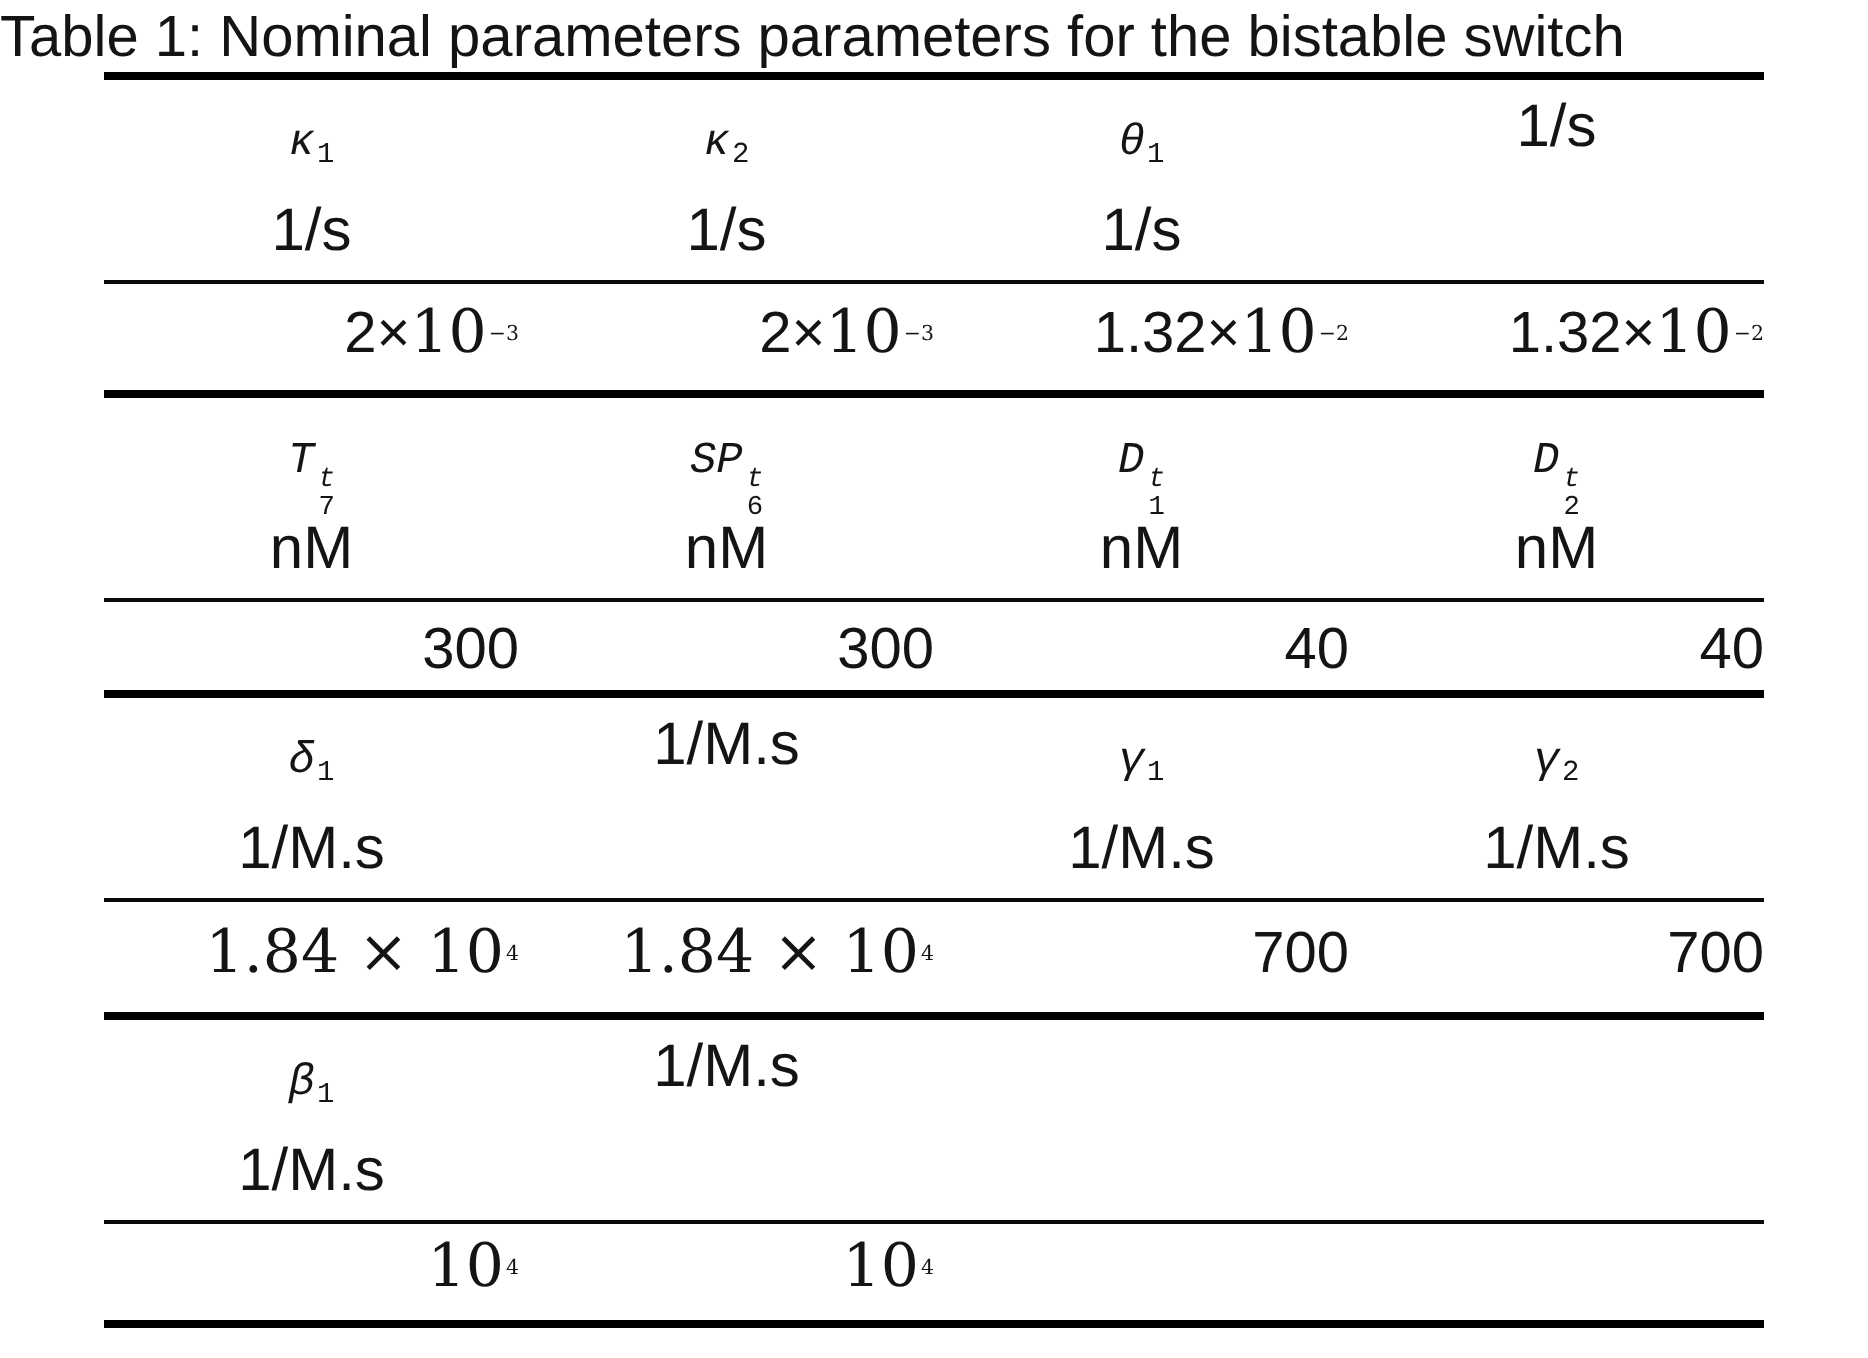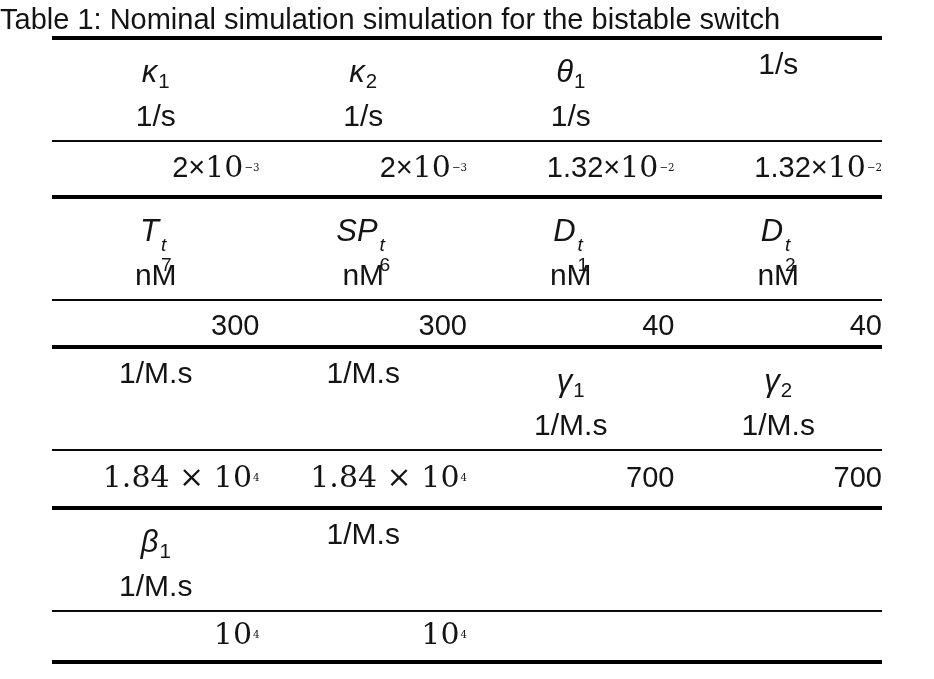--- a/index.html
+++ b/index.html
@@ -34,23 +34,23 @@
     grid-template-columns: repeat(4, 1fr);
     text-align: center;
   }
 
   
   .hrow { height: 100px; }
   .hcell { padding-top: 6px; }
   .sym-line {
     height: 52px;
     line-height: 52px;
-    font-family: Liberation Sans, sans-serif;
+    font-family: Liberation Mono, monospace;
     font-style: italic;
-    font-size: 31px;
+    font-size: 22px;
     color: #151515;
   }
   .unit-line {
     height: 42px;
     line-height: 36px;
     font-family: "Liberation Sans", sans-serif;
     font-size: 30px;
     color: #141414;
   }
   sub.sn {
@@ -88,21 +88,21 @@
     vertical-align: 0.55em;
     font-family: "DejaVu Serif", serif;
     margin-left: 1px;
   }
 </style>
 </head>
 <body>
 
 <div class="page">
 
-  <div class="caption">Table 1: Nominal simulation simulation for the bistable switch</div>
+  <div class="caption">Table 1: Nominal parameters parameters for the bistable switch</div>
 
   <div class="tbl">
 
     <div class="rule-thick"></div>
 
     <div class="grid hrow">
       <div class="hcell">
         <div class="sym-line"><span>κ</span><sub class="sn">1</sub></div>
         <div class="unit-line">1/s</div>
       </div>
@@ -167,20 +167,21 @@
       <div class="vcell"><span class="v-sans">300</span></div>
       <div class="vcell"><span class="v-sans">300</span></div>
       <div class="vcell"><span class="v-sans">40</span></div>
       <div class="vcell"><span class="v-sans">40</span></div>
     </div>
 
     <div class="rule-thick"></div>
 
     <div class="grid hrow">
       <div class="hcell">
+        <div class="sym-line"><span>δ</span><sub class="sn">1</sub></div>
         <div class="unit-line">1/M.s</div>
       </div>
       <div class="hcell">
         <div class="unit-line">1/M.s</div>
       </div>
       <div class="hcell">
         <div class="sym-line"><span>γ</span><sub class="sn">1</sub></div>
         <div class="unit-line">1/M.s</div>
       </div>
       <div class="hcell">

